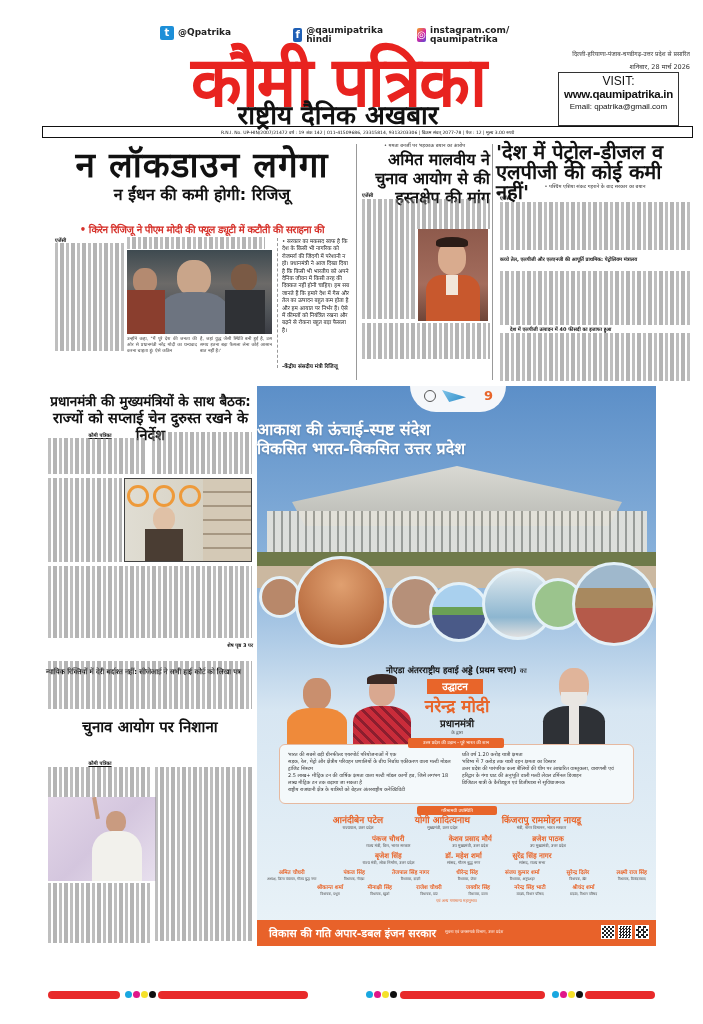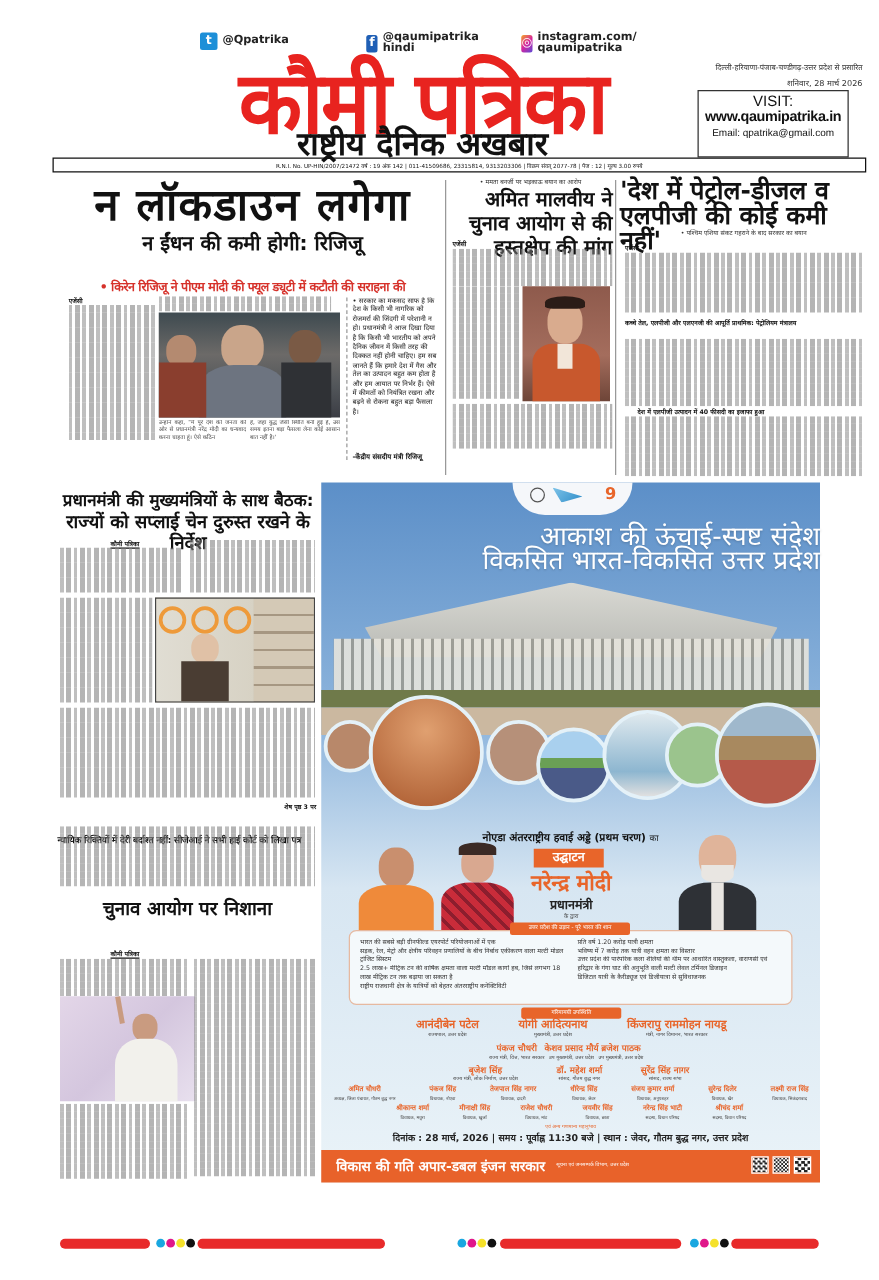--- a/index.html
+++ b/index.html
@@ -318,21 +318,21 @@
     <span></span>
   </div>
 
 <div class="abs ad" style="left:257px;top:386px;width:399px;height:560px">
 
   <div style="position:absolute;left:153px;top:0;width:96px;height:26px;background:#f5f7fa;border-radius:0 0 40px 40px">
     <div style="position:absolute;left:14px;top:4px;width:12px;height:12px;border-radius:50%;border:1.5px solid #555"></div>
     <div style="position:absolute;left:32px;top:4px;width:24px;height:12px;background:linear-gradient(135deg,#7ec3e8,#2d8cc8);clip-path:polygon(0 0,100% 60%,30% 100%)"></div>
     <div style="position:absolute;left:74px;top:2px;font-size:13px;font-weight:bold;color:#e8652a">9</div>
   </div>
-  <div style="position:absolute;left:0;top:34px;width:399px;text-align:right;color:#fff;font-weight:normal;font-size:21px;line-height:19px;text-shadow:0 1px 2px rgba(0,0,0,.2)">
+  <div style="position:absolute;left:0;top:34px;width:399px;text-align:left;color:#fff;font-weight:bold;font-size:16px;line-height:19px;text-shadow:0 1px 2px rgba(0,0,0,.2)">
     <div>आकाश की ऊंचाई-स्पष्ट संदेश</div>
     <div>विकसित भारत-विकसित उत्तर प्रदेश</div>
   </div>
 
   <div style="position:absolute;left:35px;top:80px;width:330px;height:60px;background:linear-gradient(180deg,#d9d9d3,#b9bab5);clip-path:polygon(50% 0,100% 60%,96% 100%,4% 100%,0 60%)"></div>
   <div style="position:absolute;left:10px;top:125px;width:380px;height:48px;background:repeating-linear-gradient(90deg,#e6e4dc 0 6px,#9a9a92 6px 8px);opacity:.9"></div>
   <div style="position:absolute;left:0;top:166px;width:399px;height:14px;background:#6f7a4a"></div>
   <div style="position:absolute;left:0;top:180px;width:399px;height:22px;background:#cbb8a0"></div>
 
   <div class="circle" style="left:2px;top:190px;width:42px;height:42px;background:#b8886a"></div>
@@ -392,21 +392,21 @@
       </div>
     <div>
         <div class="namebig" style="font-size:9px">योगी आदित्यनाथ</div>
         <div class="namesm">मुख्यमंत्री, उत्तर प्रदेश</div>
       </div>
     <div>
         <div class="namebig" style="font-size:9px">किंजरापु राममोहन नायडू</div>
         <div class="namesm">मंत्री, नागर विमानन, भारत सरकार</div>
       </div>
   </div>
-  <div style="position:absolute;left:96px;top:450px;width:200px;display:flex;justify-content:center">
+  <div style="position:absolute;left:109px;top:450px;width:200px;display:flex;justify-content:space-between">
     <div>
         <div class="namebig" style="font-size:7px">पंकज चौधरी</div>
         <div class="namesm">राज्य मंत्री, वित्त, भारत सरकार</div>
       </div>
     <div>
         <div class="namebig" style="font-size:7px">केशव प्रसाद मौर्य</div>
         <div class="namesm">उप मुख्यमंत्री, उत्तर प्रदेश</div>
       </div>
     <div>
         <div class="namebig" style="font-size:7px">ब्रजेश पाठक</div>
@@ -477,21 +477,20 @@
     <div>
         <div class="namebig" style="font-size:5.5px">नरेन्द्र सिंह भाटी</div>
         <div class="namesm" style="font-size:3.5px">सदस्य, विधान परिषद</div>
       </div>
     <div>
         <div class="namebig" style="font-size:5.5px">श्रीचंद शर्मा</div>
         <div class="namesm" style="font-size:3.5px">सदस्य, विधान परिषद</div>
       </div>
   </div>
   <div style="position:absolute;left:0;top:512px;width:399px;text-align:center;font-size:4px;color:#e8652a">एवं अन्य गणमान्य महानुभाव</div>
-  <div style="position:absolute;left:0;top:519px;width:399px;text-align:center;font-size:7.5px;font-weight:bold;color:#222">दिनांक : 28 मार्च, 2026 | समय : पूर्वाह्न 11:30 बजे | स्थान : जेवर, गौतम बुद्ध नगर, उत्तर प्रदेश</div>
 
   <div style="position:absolute;left:0;top:534px;width:399px;height:26px;background:#e8622a">
     <div style="position:absolute;left:12px;top:5px;font-size:11px;font-weight:bold;color:#fff">विकास की गति अपार-डबल इंजन सरकार</div>
     <div style="position:absolute;left:188px;top:9px;font-size:4px;color:#fff;width:150px">सूचना एवं जनसम्पर्क विभाग, उत्तर प्रदेश</div>
     <div style="position:absolute;left:344px;top:5px;width:14px;height:14px;background:repeating-conic-gradient(#222 0 25%,#fff 0 50%) 0 0/4px 4px;border:1px solid #fff"></div>
     <div style="position:absolute;left:361px;top:5px;width:14px;height:14px;background:repeating-conic-gradient(#222 0 25%,#fff 0 50%) 0 0/3px 3px;border:1px solid #fff"></div>
     <div style="position:absolute;left:378px;top:5px;width:14px;height:14px;background:repeating-conic-gradient(#222 0 25%,#fff 0 50%) 0 0/5px 5px;border:1px solid #fff"></div>
   </div>
 </div>
 

